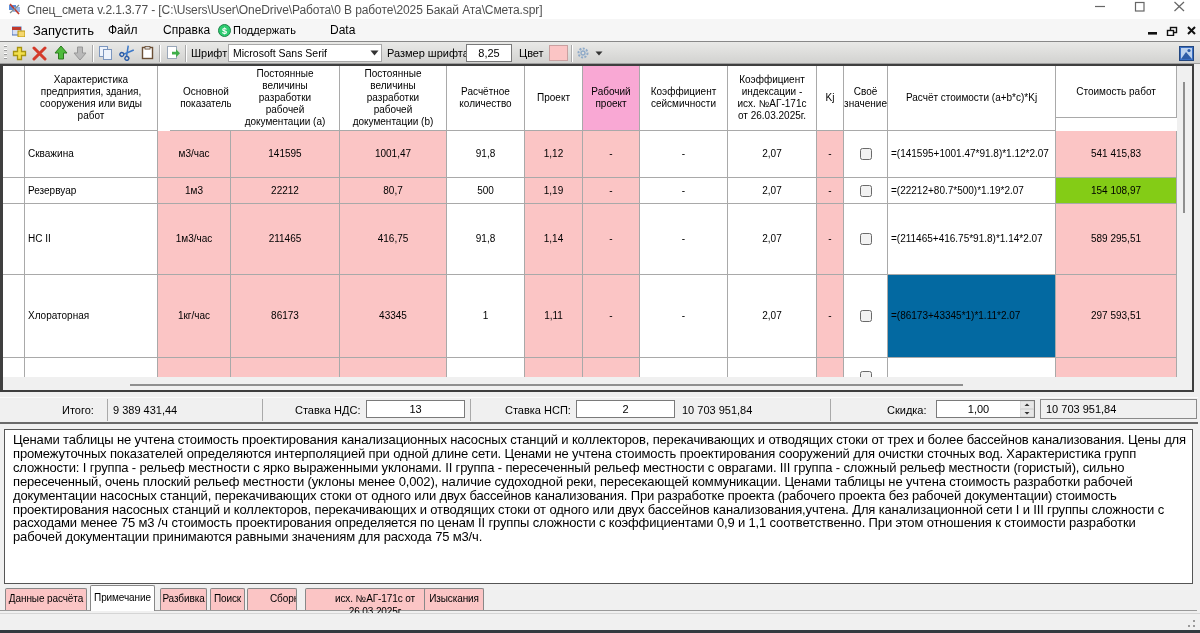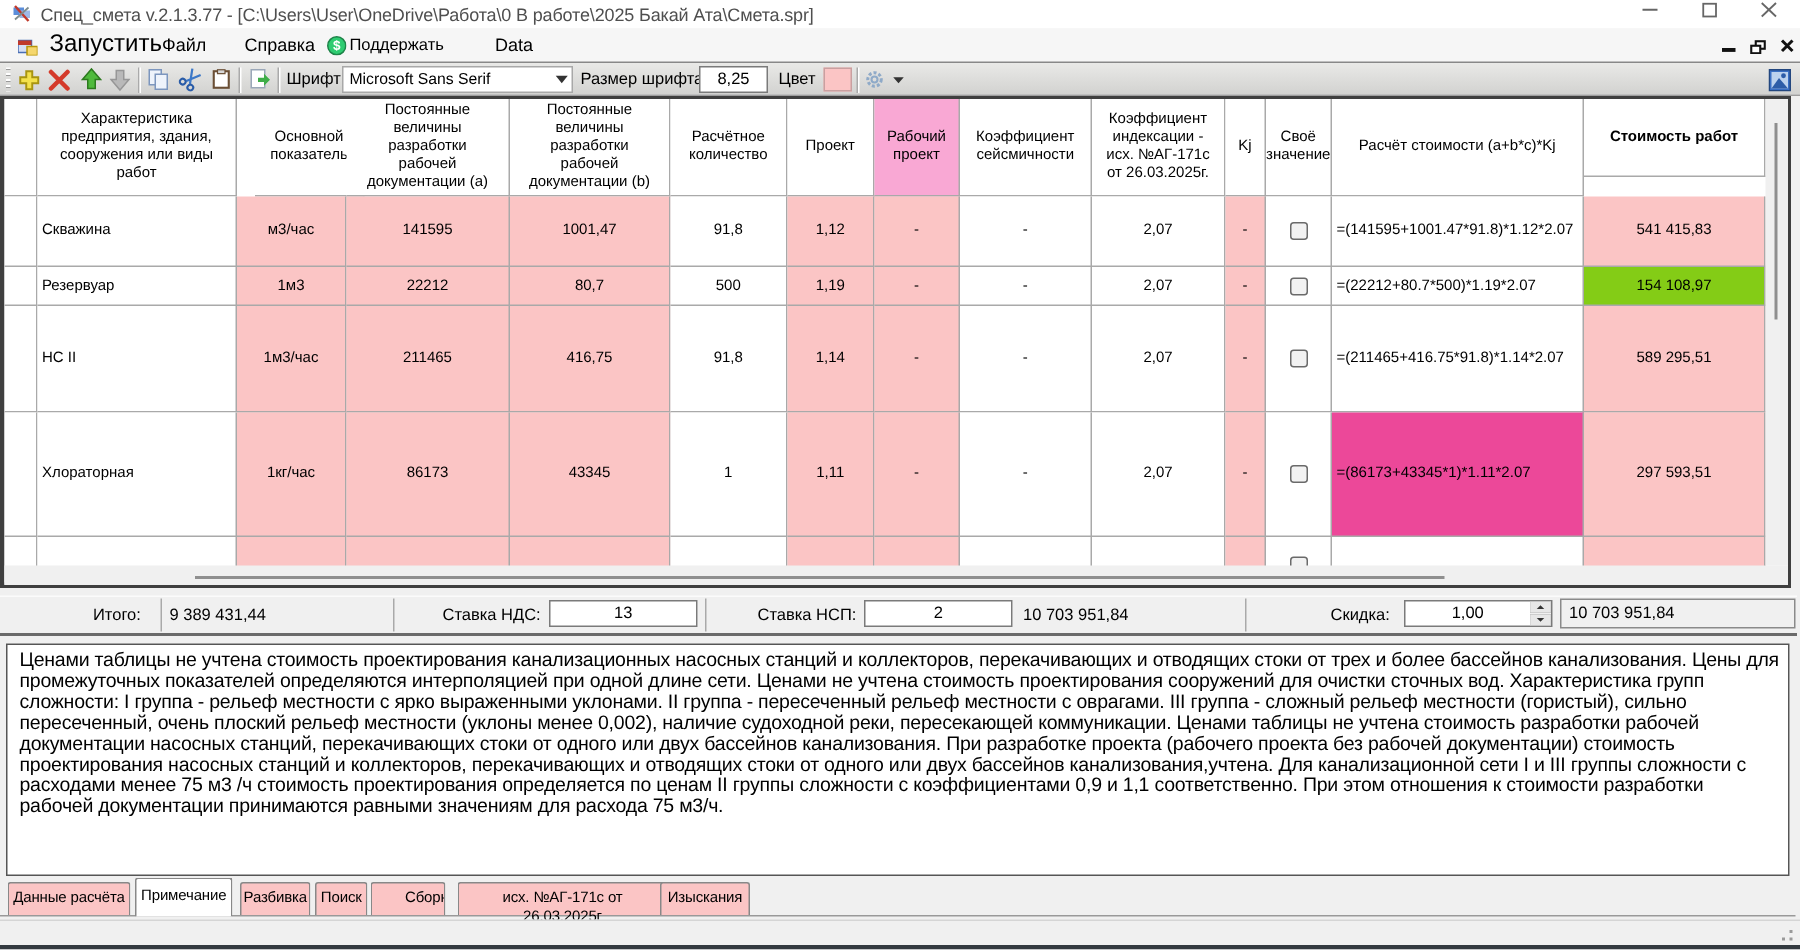--- a/index.html
+++ b/index.html
@@ -25,21 +25,21 @@
     <rect x="45.5" y="2.5" width="8.5" height="8.5" fill="none" stroke="#666" stroke-width="1.2"></rect>
     <line x1="84.5" y1="2" x2="94" y2="11" stroke="#666" stroke-width="1.2"></line>
     <line x1="94" y1="2" x2="84.5" y2="11" stroke="#666" stroke-width="1.2"></line>
   </svg>
 <div class="abs" style="left:0;top:19px;width:1200px;height:23px;background:#f6f6f6;border-bottom:1px solid #888;"></div>
 <svg class="abs" style="left:12px;top:25px;" width="13" height="12" viewBox="0 0 13 12">
 <rect x="0" y="2" width="9" height="8" fill="#d6dff5" stroke="#4a6fb5" stroke-width="1"></rect>
 <rect x="0" y="2" width="9" height="3" fill="#c0392b"></rect>
 <rect x="6" y="6" width="7" height="6" fill="#f5d76e" stroke="#b7950b" stroke-width="1"></rect>
   </svg>
-<div class="lbl" style="left:33px;top:19px;height:22px;font-size:16px;">Запустить</div>
+<div class="lbl" style="left:33px;top:19px;height:22px;font-size:13px;">Запустить</div>
 <div class="lbl" style="left:108px;top:19px;height:22px;font-size:12px;">Файл</div>
 <div class="lbl" style="left:163px;top:19px;height:22px;font-size:12px;">Справка</div>
 <div class="lbl" style="left:233px;top:19px;height:22px;font-size:11px;">Поддержать</div>
 <div class="lbl" style="left:330px;top:19px;height:22px;font-size:12px;">Data</div>
 <svg class="abs" style="left:218px;top:24px;" width="13" height="13" viewBox="0 0 13 13">
 <circle cx="6.5" cy="6.5" r="6" fill="#2ecc71" stroke="#1e8449"></circle>
 <text x="6.5" y="9.5" font-size="9" font-weight="bold" fill="#fff" text-anchor="middle" font-family="Liberation Sans">$</text>
   </svg>
 <svg class="abs" style="left:1146px;top:24px;" width="52" height="12" viewBox="0 0 52 12">
     <rect x="2" y="8" width="9" height="2.6" fill="#111"></rect>
@@ -118,21 +118,21 @@
 <div class="cell hdr" style="left:231px;top:66px;width:109px;height:65px;background:#fff;">Постоянные<br>величины<br>разработки<br>рабочей<br>документации (a)</div>
 <div class="cell hdr" style="left:340px;top:66px;width:107px;height:65px;background:#fff;">Постоянные<br>величины<br>разработки<br>рабочей<br>документации (b)</div>
 <div class="cell hdr" style="left:447px;top:66px;width:78px;height:65px;background:#fff;">Расчётное<br>количество</div>
 <div class="cell hdr" style="left:525px;top:66px;width:58px;height:65px;background:#fff;">Проект</div>
 <div class="cell hdr" style="left:583px;top:66px;width:57px;height:65px;background:#f9a8d4;">Рабочий<br>проект</div>
 <div class="cell hdr" style="left:640px;top:66px;width:88px;height:65px;background:#fff;">Коэффициент<br>сейсмичности</div>
 <div class="cell hdr" style="left:728px;top:66px;width:89px;height:65px;background:#fff;">Коэффициент<br>индексации -<br>исх. №АГ-171с<br>от 26.03.2025г.</div>
 <div class="cell hdr" style="left:817px;top:66px;width:27px;height:65px;background:#fff;">Kj</div>
 <div class="cell hdr" style="left:844px;top:66px;width:44px;height:65px;background:#fff;">Своё<br>значение</div>
 <div class="cell hdr" style="left:888px;top:66px;width:168px;height:65px;background:#fff;">Расчёт стоимости (a+b*c)*Kj</div>
-<div class="cell hdr" style="left:1056px;top:66px;width:121px;height:52px;background:#fff;font-weight:bold;">Стоимость работ</div>
+<div class="cell hdr" style="left:1056px;top:66px;width:121px;height:52px;background:#fff;">Стоимость работ</div>
 <div class="cell" style="left:3px;top:131px;width:22px;height:47px;background:#fff;"></div>
 <div class="cell l" style="left:25px;top:131px;width:133px;height:47px;background:#fff;">Скважина</div>
 <div class="cell" style="left:158px;top:131px;width:73px;height:47px;background:#fbc5c5;">м3/час</div>
 <div class="cell" style="left:231px;top:131px;width:109px;height:47px;background:#fbc5c5;">141595</div>
 <div class="cell" style="left:340px;top:131px;width:107px;height:47px;background:#fbc5c5;">1001,47</div>
 <div class="cell" style="left:447px;top:131px;width:78px;height:47px;background:#fff;">91,8</div>
 <div class="cell" style="left:525px;top:131px;width:58px;height:47px;background:#fbc5c5;">1,12</div>
 <div class="cell" style="left:583px;top:131px;width:57px;height:47px;background:#fbc5c5;">-</div>
 <div class="cell" style="left:640px;top:131px;width:88px;height:47px;background:#fff;">-</div>
 <div class="cell" style="left:728px;top:131px;width:89px;height:47px;background:#fff;">2,07</div>
@@ -177,21 +177,21 @@
 <div class="cell" style="left:231px;top:275px;width:109px;height:83px;background:#fbc5c5;">86173</div>
 <div class="cell" style="left:340px;top:275px;width:107px;height:83px;background:#fbc5c5;">43345</div>
 <div class="cell" style="left:447px;top:275px;width:78px;height:83px;background:#fff;">1</div>
 <div class="cell" style="left:525px;top:275px;width:58px;height:83px;background:#fbc5c5;">1,11</div>
 <div class="cell" style="left:583px;top:275px;width:57px;height:83px;background:#fbc5c5;">-</div>
 <div class="cell" style="left:640px;top:275px;width:88px;height:83px;background:#fff;">-</div>
 <div class="cell" style="left:728px;top:275px;width:89px;height:83px;background:#fff;">2,07</div>
 <div class="cell" style="left:817px;top:275px;width:27px;height:83px;background:#fbc5c5;">-</div>
 <div class="cell" style="left:844px;top:275px;width:44px;height:83px;background:#fff;"></div>
 <div class="cb" style="left:860px;top:310px;"></div>
-<div class="cell l" style="left:888px;top:275px;width:168px;height:83px;background:#ec4899;">=(86173+43345*1)*1.11*2.07</div>
+<div class="cell l" style="left:888px;top:275px;width:168px;height:83px;background:#0369a1;">=(86173+43345*1)*1.11*2.07</div>
 <div class="cell" style="left:1056px;top:275px;width:121px;height:83px;background:#fbc5c5;">297 593,51</div>
 <div class="cell" style="left:3px;top:358px;width:22px;height:31px;background:#fff;"></div>
 <div class="cell l" style="left:25px;top:358px;width:133px;height:31px;background:#fff;"></div>
 <div class="cell" style="left:158px;top:358px;width:73px;height:31px;background:#fbc5c5;"></div>
 <div class="cell" style="left:231px;top:358px;width:109px;height:31px;background:#fbc5c5;"></div>
 <div class="cell" style="left:340px;top:358px;width:107px;height:31px;background:#fbc5c5;"></div>
 <div class="cell" style="left:447px;top:358px;width:78px;height:31px;background:#fff;"></div>
 <div class="cell" style="left:525px;top:358px;width:58px;height:31px;background:#fbc5c5;"></div>
 <div class="cell" style="left:583px;top:358px;width:57px;height:31px;background:#fbc5c5;"></div>
 <div class="cell" style="left:640px;top:358px;width:88px;height:31px;background:#fff;"></div>
@@ -229,20 +229,20 @@
   </svg>
 <div class="abs lbl" style="left:1040px;top:399px;width:157px;height:20px;background:#f0f0f0;border:1px solid #8a8a8a;padding-left:5px;">10 703 951,84</div>
 <div class="abs" style="left:4px;top:429px;width:1189px;height:155px;background:#fff;border:1px solid #555;font-size:13px;line-height:13.9px;color:#000;padding:3px 6px 3px 8px;overflow:hidden;letter-spacing:-0.15px;">Ценами таблицы не учтена стоимость проектирования канализационных насосных станций и коллекторов, перекачивающих и отводящих стоки от трех и более бассейнов канализования. Цены для промежуточных показателей определяются интерполяцией при одной длине сети. Ценами не учтена стоимость проектирования сооружений для очистки сточных вод. Характеристика групп сложности: I группа - рельеф местности с ярко выраженными уклонами. II группа - пересеченный рельеф местности с оврагами. III группа - сложный рельеф местности (гористый), сильно пересеченный, очень плоский рельеф местности (уклоны менее 0,002), наличие судоходной реки, пересекающей коммуникации. Ценами таблицы не учтена стоимость разработки рабочей документации насосных станций, перекачивающих стоки от одного или двух бассейнов канализования. При разработке проекта (рабочего проекта без рабочей документации) стоимость проектирования насосных станций и коллекторов, перекачивающих и отводящих стоки от одного или двух бассейнов канализования,учтена. Для канализационной сети I и III группы сложности с расходами менее 75 м3 /ч стоимость проектирования определяется по ценам II группы сложности с коэффициентами 0,9 и 1,1 соответственно. При этом отношения к стоимости разработки рабочей документации принимаются равными значениям для расхода 75 м3/ч.</div>
 <div class="abs" style="left:0px;top:610px;width:1197px;height:1px;background:#999;"></div>
 <div class="tab" style="left:5px;top:588px;width:82px;height:22px;line-height:20px;">Данные расчёта</div>
 <div class="tab" style="left:90px;top:585px;width:65px;height:26px;background:#fff;line-height:23px;">Примечание</div>
 <div class="tab" style="left:160px;top:588px;width:47px;height:22px;line-height:20px;">Разбивка</div>
 <div class="tab" style="left:210px;top:588px;width:35px;height:22px;line-height:20px;">Поиск</div>
 <div class="tab" style="left:247px;top:588px;width:50px;height:22px;line-height:20px;padding-left:22px;">Сборник 0</div>
 <div class="tab" style="left:305px;top:588px;width:140px;height:22px;line-height:12.5px;padding-top:4px;overflow:visible;">исх. №АГ-171с от<br>26.03.2025г</div>
-<div class="tab" style="left:440px;top:588px;width:60px;height:22px;line-height:20px;">Изыскания</div>
+<div class="tab" style="left:424px;top:588px;width:60px;height:22px;line-height:20px;">Изыскания</div>
 <div class="abs" style="left:0;top:613px;width:1200px;height:17px;background:#f0f0f0;border-top:1px solid #d5d5d5;"></div>
 <div class="abs" style="left:1193px;top:620px;width:2px;height:2px;background:#9a9a9a;"></div>
 <div class="abs" style="left:1193px;top:625px;width:2px;height:2px;background:#9a9a9a;"></div>
 <div class="abs" style="left:1188px;top:625px;width:2px;height:2px;background:#9a9a9a;"></div>
 <div class="abs" style="left:1193px;top:630px;width:2px;height:2px;background:#9a9a9a;"></div>
 <div class="abs" style="left:1188px;top:630px;width:2px;height:2px;background:#9a9a9a;"></div>
 <div class="abs" style="left:1183px;top:630px;width:2px;height:2px;background:#9a9a9a;"></div>
 <div class="abs" style="left:0;top:630px;width:1200px;height:3px;background:#333a40;"></div>
 </body></html>

